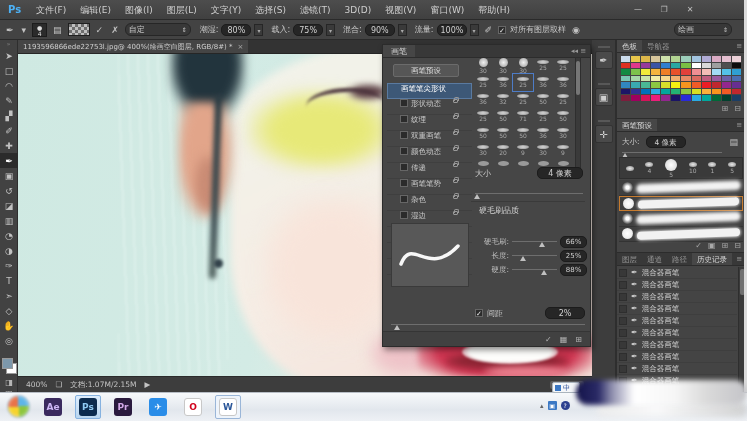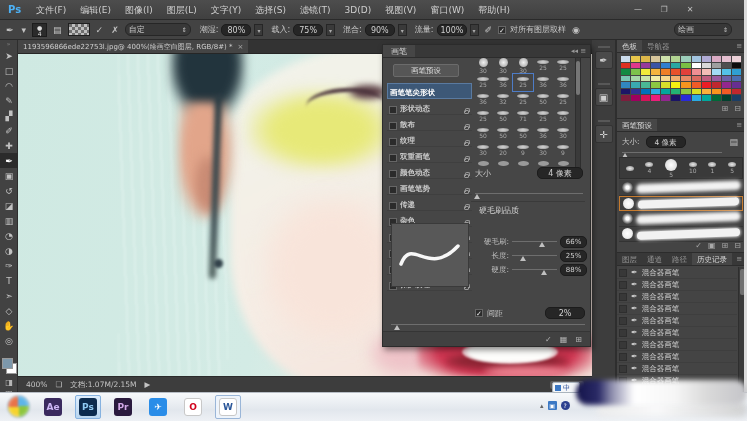--- a/index.html
+++ b/index.html
@@ -64,21 +64,21 @@
   #statusbar{position:absolute;left:18px;top:376px;width:574px;height:16px;background:#3d3d3d;border-top:1px solid #2b2b2b;display:flex;align-items:center;color:#c4c4c4;font-size:7.5px;gap:8px;padding:0 8px;}
   #statusbar .scrollnub{margin-left:auto;width:34px;height:8px;background:#606060;border-radius:2px;}
 
   
   #brushpanel{position:absolute;left:382px;top:44px;width:209px;height:303px;background:#464646;border:1px solid #2b2b2b;box-shadow:2px 3px 6px rgba(0,0,0,.45);z-index:10;font-size:8px;color:#c9c9c9;}
   #bp-header{position:absolute;left:0;top:0;width:100%;height:13px;background:#383838;border-bottom:1px solid #2c2c2c;display:flex;}
   #bp-tab{background:#464646;padding:0 8px;line-height:13px;color:#d6d6d6;}
   #bp-hicons{margin-left:auto;color:#9a9a9a;font-size:7px;line-height:13px;padding-right:4px;display:flex;gap:5px;}
   #bp-presets-btn{position:absolute;left:10px;top:19px;width:66px;height:13px;background:#565656;border:1px solid #6b6b6b;border-radius:2px;text-align:center;line-height:12px;font-size:7.5px;color:#ddd;}
   #bp-list{position:absolute;left:4px;top:38px;width:85px;}
-  .bprow{height:16px;display:flex;align-items:flex-end;gap:3px;padding:0 2px;border-bottom:1px solid #3f3f3f;font-weight:bold;}
+  .bprow{height:16px;display:flex;align-items:flex-start;gap:3px;padding:0 13px;border-bottom:1px solid #3f3f3f;}
   .bprow.selrow{background:#3d5877;color:#fff;border:1px solid #5a7aa0;}
   .bplab{flex:1;font-size:7.5px;white-space:nowrap;overflow:hidden;}
   .cb{width:8px;height:8px;background:#2b2b2b;border:1px solid #666;font-size:7px;line-height:8px;color:#e8e8e8;text-align:center;flex:none;}
   .lock{width:5px;height:4px;border:1px solid #999;border-radius:1px;position:relative;flex:none;margin-right:1px;}
   .lock::before{content:"";position:absolute;top:-3px;left:0px;width:3px;height:3px;border:1px solid #999;border-bottom:none;border-radius:2px 2px 0 0;}
   #bp-grid{position:absolute;left:90px;top:12px;width:100px;display:grid;grid-template-columns:repeat(5,20px);grid-auto-rows:17px;}
   .bcell{display:flex;flex-direction:column;align-items:center;justify-content:center;}
   .bcell.bsel{outline:1px solid #4d7cc7;}
   .bic{width:12px;height:4px;border-radius:50%;background:radial-gradient(#d8d8d8,#8a8a8a);}
   .bic.round{width:9px;height:9px;background:radial-gradient(#f2f2f2,#9a9a9a);}
@@ -311,46 +311,41 @@
           <div class="bprow selrow">
             <span class="bplab">画笔笔尖形状</span>
           </div>
           <div class="bprow">
             <span class="cb"></span>
             <span class="bplab">形状动态</span>
             <span class="lock"></span>
           </div>
           <div class="bprow">
             <span class="cb"></span>
-            <span class="bplab">散布</span>
-            <span class="lock"></span>
-          </div>
-          <div class="bprow">
-            <span class="cb"></span>
             <span class="bplab">纹理</span>
             <span class="lock"></span>
           </div>
           <div class="bprow">
             <span class="cb"></span>
             <span class="bplab">双重画笔</span>
             <span class="lock"></span>
           </div>
           <div class="bprow">
             <span class="cb"></span>
             <span class="bplab">颜色动态</span>
             <span class="lock"></span>
           </div>
           <div class="bprow">
             <span class="cb"></span>
+            <span class="bplab">传递</span>
+            <span class="lock"></span>
+          </div>
+          <div class="bprow">
+            <span class="cb"></span>
             <span class="bplab">画笔笔势</span>
-            <span class="lock"></span>
-          </div>
-          <div class="bprow">
-            <span class="cb"></span>
-            <span class="bplab">传递</span>
             <span class="lock"></span>
           </div>
           <div class="bprow">
             <span class="cb"></span>
             <span class="bplab">杂色</span>
             <span class="lock"></span>
           </div>
           <div class="bprow">
             <span class="cb"></span>
             <span class="bplab">湿边</span>

